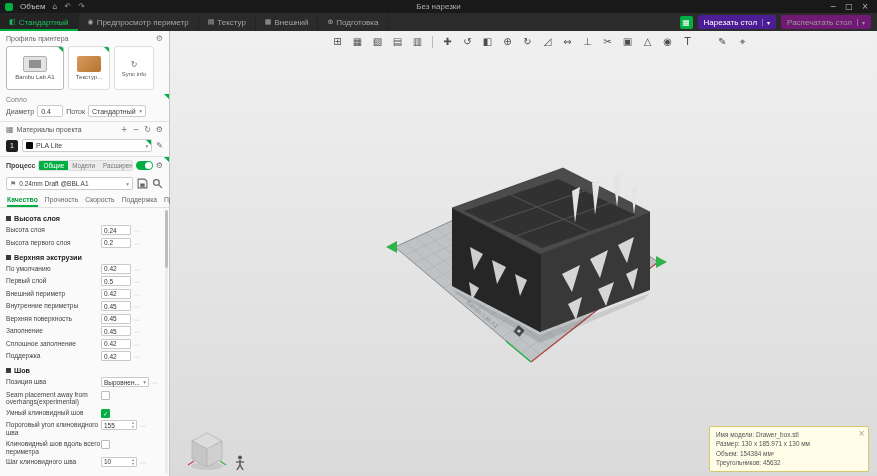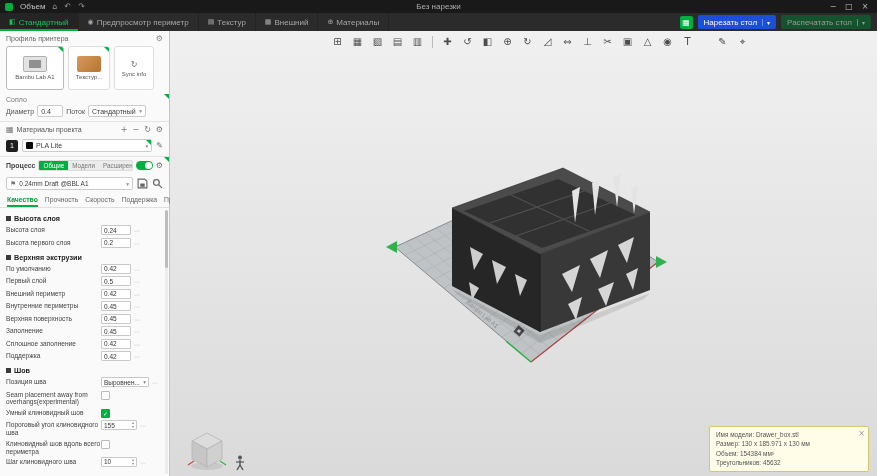--- a/index.html
+++ b/index.html
@@ -18,22 +18,22 @@
 
 .tabbar{position:absolute;top:13px;left:0;right:0;height:18px;background:#2b2b2b;display:flex;align-items:center}
 .tabs{display:flex;height:100%}
 .tab{display:flex;align-items:center;gap:3px;padding:0 9px;font-size:8px;color:#a6a6a6;border-right:1px solid #232323;white-space:nowrap}
 .ticon{font-size:7px;font-family:"DejaVu Sans",sans-serif}
 .tab.active{color:#19c15b;background:#242424;box-shadow:inset 0 -2px 0 #00ae42}
 .tab-actions{margin-left:auto;display:flex;align-items:center;gap:5px;padding-right:6px}
 .plate-ind{width:13px;height:13px;background:#00ae42;color:#fff;font-size:8px;line-height:13px;text-align:center;border-radius:2px;font-family:"DejaVu Sans",sans-serif}
 .btn{display:flex;align-items:center;font-size:8px;border-radius:2px;height:14px;padding:0 6px;gap:5px;white-space:nowrap}
 .btn .car{font-size:6px;border-left:1px solid rgba(255,255,255,.35);padding-left:4px;font-family:"DejaVu Sans",sans-serif}
-.btn.slice{background:#1d4ed8;color:#fff}
-.btn.print{background:#14532d;color:#9b9b9b}
+.btn.slice{background:#4c1d95;color:#fff}
+.btn.print{background:#701a75;color:#9b9b9b}
 
 
 .sidebar{position:absolute;top:31px;left:0;width:170px;bottom:0;background:#fafafa;border-right:1px solid #c6c6c6;font-size:7px;color:#3c3c3c;display:flex;flex-direction:column}
 .ph-row{display:flex;align-items:center;justify-content:space-between;padding:3px 6px 1px;color:#666}
 .gear{color:#888;font-size:8px;font-family:"DejaVu Sans",sans-serif}
 .cards{display:flex;gap:4px;padding:2px 6px 4px}
 .card{position:relative;background:#fff;border:1px solid #ddd;border-radius:3px;display:flex;flex-direction:column;align-items:center;justify-content:center;gap:2px;overflow:hidden}
 .card.printer{width:58px;height:44px;border-color:#b9b9b9}
 .card.plate{width:42px;height:44px}
 .card.sync{width:40px;height:44px;color:#333}
@@ -132,21 +132,21 @@
         <div class="tab">
           <span class="ticon">▤</span>
           <span>Текстур</span>
         </div>
         <div class="tab">
           <span class="ticon">▦</span>
           <span>Внешний</span>
         </div>
         <div class="tab">
           <span class="ticon">⊕</span>
-          <span>Материалы</span>
+          <span>Подготовка</span>
         </div>
       </div>
     <div class="tab-actions">
       <span class="plate-ind">▦</span>
       <span class="btn slice">
         <span>Нарезать стол</span>
         <span class="car">▾</span>
       </span>
       <span class="btn print">
         <span>Распечатать стол</span>

